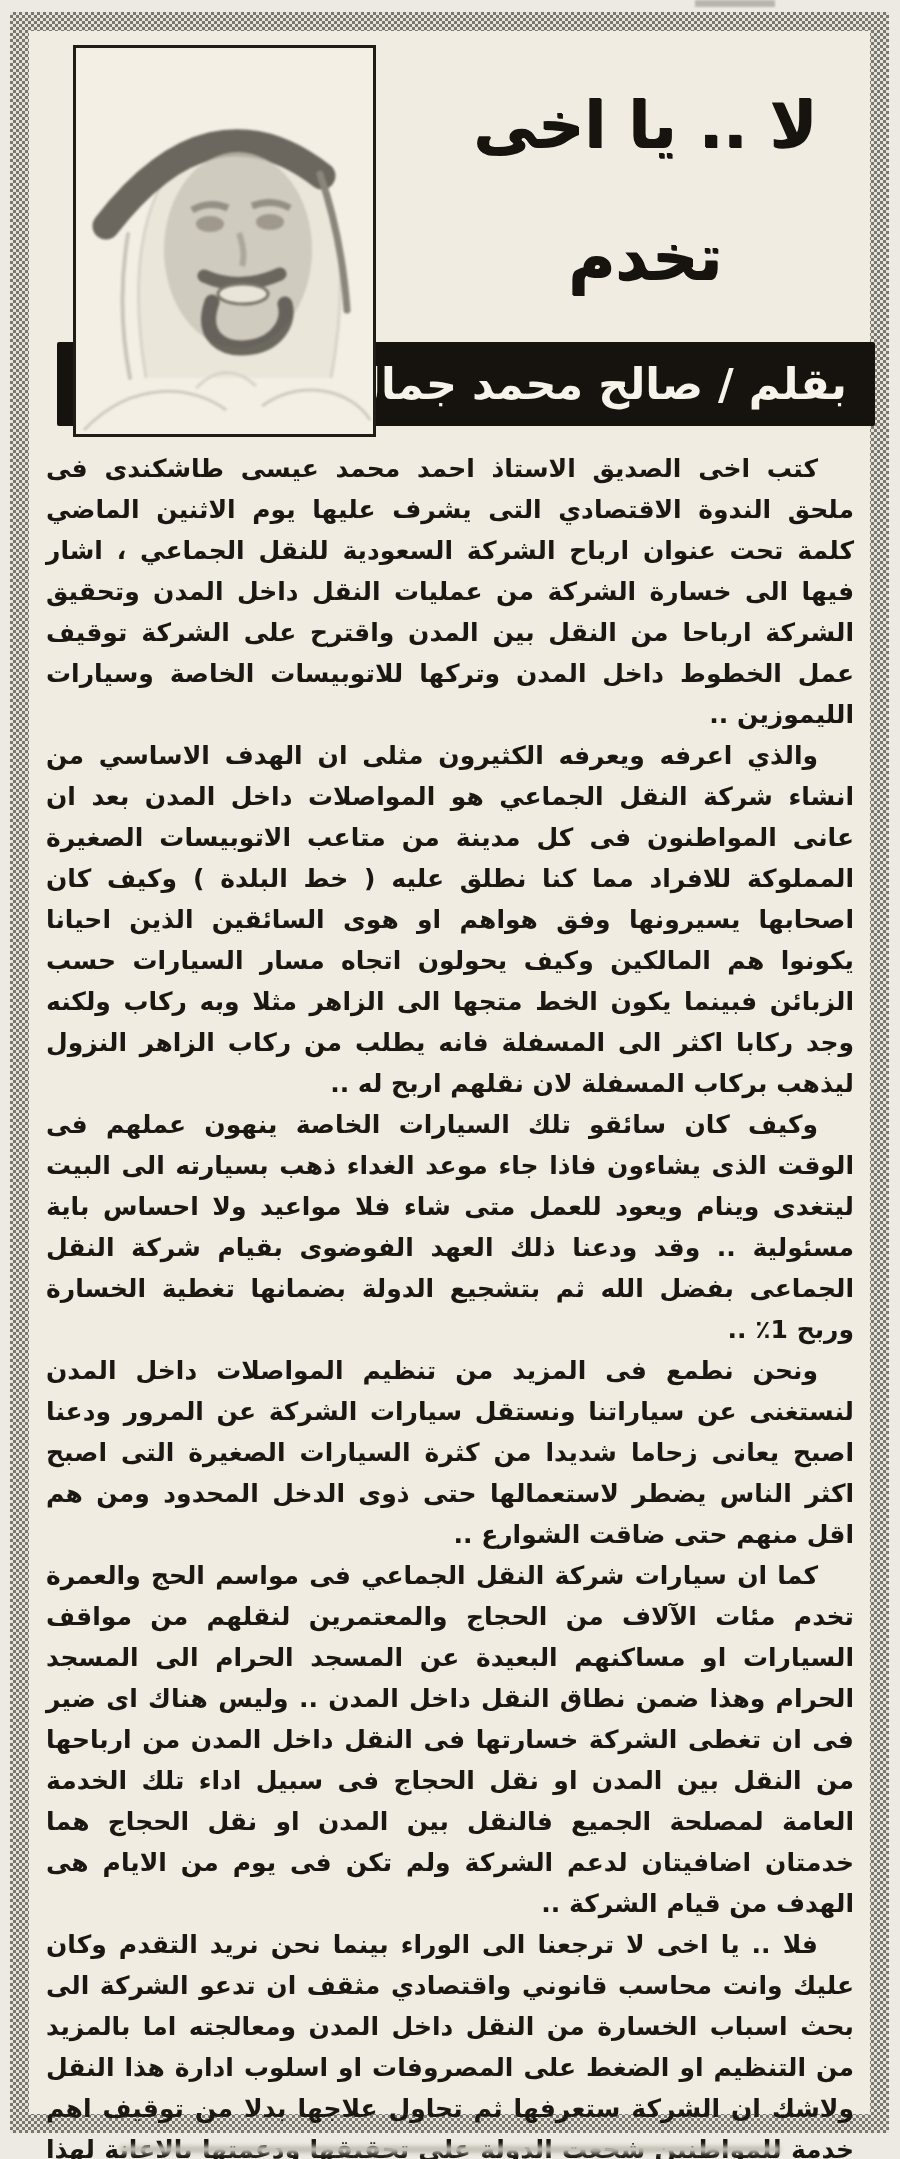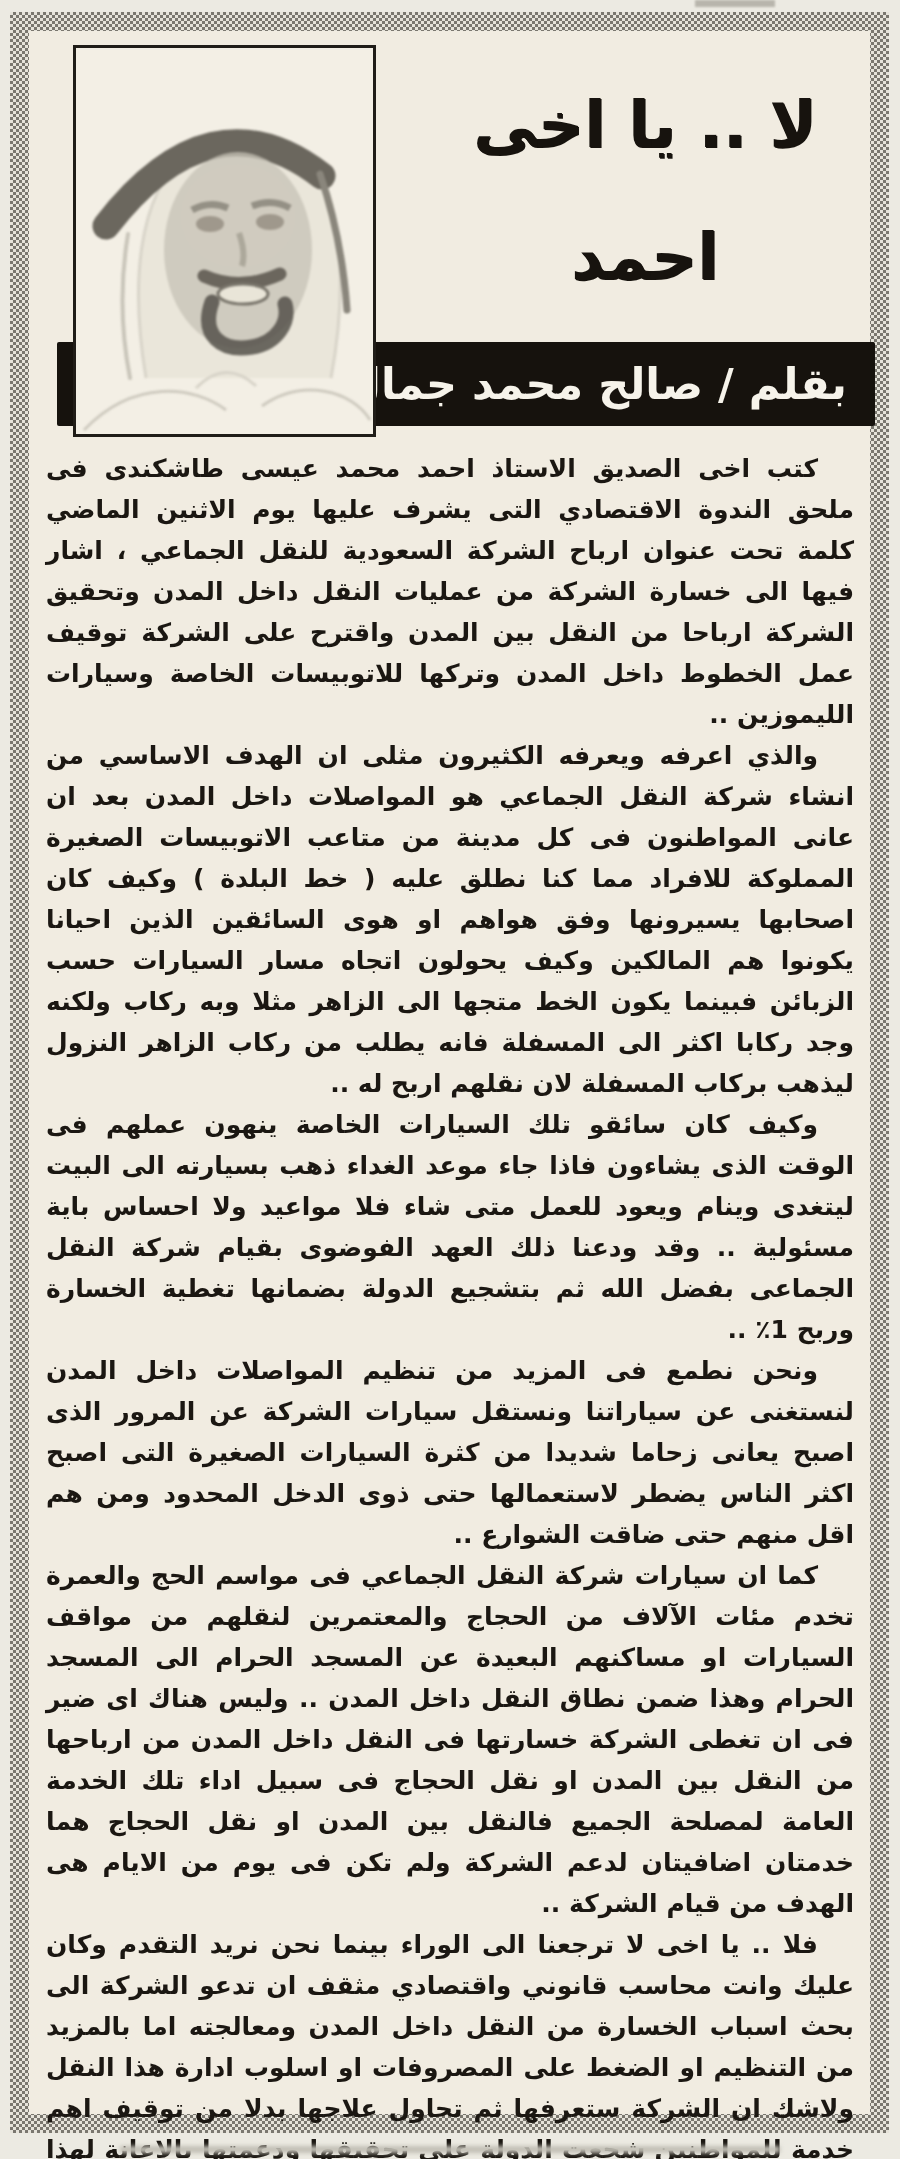--- a/index.html
+++ b/index.html
@@ -100,32 +100,32 @@
 
             <path d="M8,382 C58,330 118,338 150,362" stroke="#cfcbc0" stroke-width="3" fill="none"></path>
             <path d="M186,358 C226,330 276,342 294,372" stroke="#cfcbc0" stroke-width="3" fill="none"></path>
             <path d="M120,340 Q150,310 180,338" stroke="#d8d4c9" stroke-width="3" fill="none"></path>
           </g>
         </svg>
       </div>
 
       <div class="headline">
         <div>لا .. يا اخى</div>
-        <div>احمد</div>
+        <div>تخدم</div>
       </div>
 
       <div class="byline-bar">
         <div class="byline-text">بقلم / صالح محمد جمال</div>
       </div>
 
       <div class="article-body">
         <p>كتب اخى الصديق الاستاذ احمد محمد عيسى طاشكندى فى ملحق الندوة الاقتصادي التى يشرف عليها يوم الاثنين الماضي كلمة تحت عنوان ارباح الشركة السعودية للنقل الجماعي ، اشار فيها الى خسارة الشركة من عمليات النقل داخل المدن وتحقيق الشركة ارباحا من النقل بين المدن واقترح على الشركة توقيف عمل الخطوط داخل المدن وتركها للاتوبيسات الخاصة وسيارات الليموزين ..</p>
         <p>والذي اعرفه ويعرفه الكثيرون مثلى ان الهدف الاساسي من انشاء شركة النقل الجماعي هو المواصلات داخل المدن بعد ان عانى المواطنون فى كل مدينة من متاعب الاتوبيسات الصغيرة المملوكة للافراد مما كنا نطلق عليه ( خط البلدة ) وكيف كان اصحابها يسيرونها وفق هواهم او هوى السائقين الذين احيانا يكونوا هم المالكين وكيف يحولون اتجاه مسار السيارات حسب الزبائن فبينما يكون الخط متجها الى الزاهر مثلا وبه ركاب ولكنه وجد ركابا اكثر الى المسفلة فانه يطلب من ركاب الزاهر النزول ليذهب بركاب المسفلة لان نقلهم اربح له ..</p>
         <p>وكيف كان سائقو تلك السيارات الخاصة ينهون عملهم فى الوقت الذى يشاءون فاذا جاء موعد الغداء ذهب بسيارته الى البيت ليتغدى وينام ويعود للعمل متى شاء فلا مواعيد ولا احساس باية مسئولية .. وقد ودعنا ذلك العهد الفوضوى بقيام شركة النقل الجماعى بفضل الله ثم بتشجيع الدولة بضمانها تغطية الخسارة وربح 1٪ ..</p>
-        <p>ونحن نطمع فى المزيد من تنظيم المواصلات داخل المدن لنستغنى عن سياراتنا ونستقل سيارات الشركة عن المرور الذى اصبح يعانى زحاما شديدا من كثرة السيارات الصغيرة التى اصبح اكثر الناس يضطر لاستعمالها حتى ذوى الدخل المحدود ومن هم اقل منهم حتى ضاقت الشوارع ..</p>
+        <p>ونحن نطمع فى المزيد من تنظيم المواصلات داخل المدن لنستغنى عن سياراتنا ونستقل سيارات الشركة عن المرور ودعنا اصبح يعانى زحاما شديدا من كثرة السيارات الصغيرة التى اصبح اكثر الناس يضطر لاستعمالها حتى ذوى الدخل المحدود ومن هم اقل منهم حتى ضاقت الشوارع ..</p>
         <p>كما ان سيارات شركة النقل الجماعي فى مواسم الحج والعمرة تخدم مئات الآلاف من الحجاج والمعتمرين لنقلهم من مواقف السيارات او مساكنهم البعيدة عن المسجد الحرام الى المسجد الحرام وهذا ضمن نطاق النقل داخل المدن .. وليس هناك اى ضير فى ان تغطى الشركة خسارتها فى النقل داخل المدن من ارباحها من النقل بين المدن او نقل الحجاج فى سبيل اداء تلك الخدمة العامة لمصلحة الجميع فالنقل بين المدن او نقل الحجاج هما خدمتان اضافيتان لدعم الشركة ولم تكن فى يوم من الايام هى الهدف من قيام الشركة ..</p>
         <p>فلا .. يا اخى لا ترجعنا الى الوراء بينما نحن نريد التقدم وكان عليك وانت محاسب قانوني واقتصادي مثقف ان تدعو الشركة الى بحث اسباب الخسارة من النقل داخل المدن ومعالجته اما بالمزيد من التنظيم او الضغط على المصروفات او اسلوب ادارة هذا النقل ولاشك ان الشركة ستعرفها ثم تحاول علاجها بدلا من توقيف اهم خدمة للمواطنين شجعت الدولة على تحقيقها ودعمتها بالاعانة لهذا الغرض وليس للنقل بين المدن ..</p>
 
       </div>
 
     </div>
   </div>
 
   <div class="scan-artifact-bottom"></div>
 </div>

